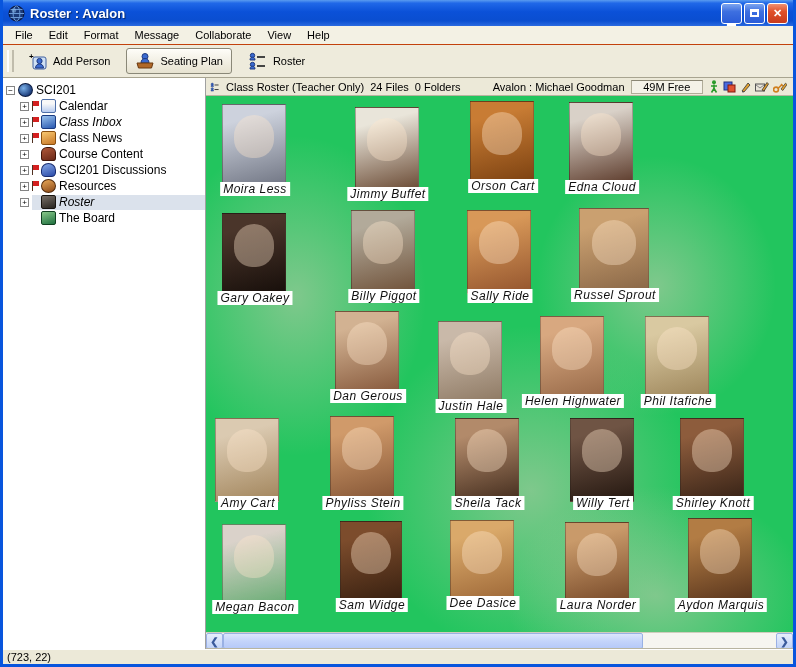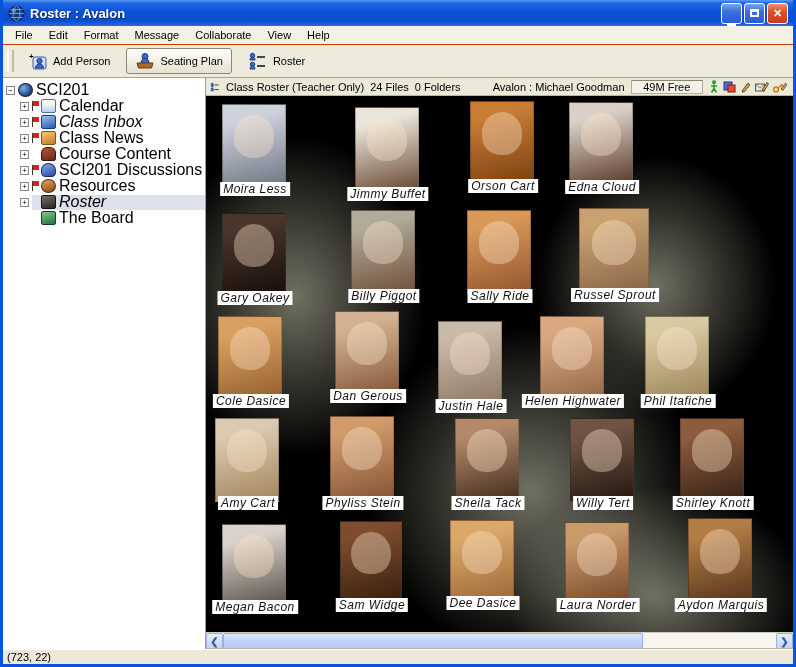--- a/index.html
+++ b/index.html
@@ -41,21 +41,21 @@
   .tree-row { height:16px; display:flex; align-items:center; white-space:nowrap; }
   .tree-row.selected .row-bg { background:#dbe2ec; }
   .row-bg { display:flex; align-items:center; height:15px; padding-right:6px; flex:1; }
   .expander { width:9px; height:9px; border:1px solid #848484; background:#fff; font-size:8px; line-height:7px;
     text-align:center; color:#000; margin:0 3px; flex:0 0 9px; }
   .expander.none { visibility:hidden; }
   .flag { width:7px; height:10px; margin-right:2px; position:relative; flex:0 0 7px; }
   .flag.on::before { content:""; position:absolute; left:0; top:0; width:7px; height:5px; background:#d42020; }
   .flag.on::after { content:""; position:absolute; left:0; top:0; width:1px; height:10px; background:#503020; }
   .tree-ico { width:15px; height:14px; margin-right:3px; flex:0 0 15px; border-radius:2px; }
-  .t-label { font-size:16px; }
+  .t-label { font-size:12px; }
   .italic { font-style:italic; }
   .indent1 { padding-left:14px; }
 
   
   .ico-globe { border-radius:50%; background:radial-gradient(circle at 35% 35%, #7ab0e8, #1a3a78 75%); border:1px solid #0a1a40; }
   .ico-calendar { background:linear-gradient(180deg,#f8f8f8 30%,#b8ccf0); border:1px solid #5070a8; }
   .ico-inbox { background:linear-gradient(160deg,#9cc4ee,#2858b0); border:1px solid #1a3a80; }
   .ico-news { background:linear-gradient(160deg,#f8c870,#c87828); border:1px solid #8a5010; }
   .ico-book { background:linear-gradient(160deg,#b05838,#6a2818); border:1px solid #401408; border-radius:40% 40% 20% 20%; }
   .ico-discuss { background:linear-gradient(160deg,#88aae8,#2a4aa8); border:1px solid #182c70; border-radius:50% 50% 30% 30%; }
@@ -66,21 +66,21 @@
   .right-pane { flex:1; display:flex; flex-direction:column; min-width:0; }
   .pane-header { height:18px; flex:0 0 18px; background:#ece9d8; border-bottom:1px solid #b8b4a0;
     display:flex; align-items:center; padding:0 4px; gap:6px; white-space:nowrap; }
   .ph-text { font-size:11px; }
   .ph-free { width:100px; text-align:center; background:#f4f2e8; border:1px solid #b0ac98;
     border-top-color:#8a8674; height:14px; line-height:13px; margin-left:auto; }
   .ph-icons { display:flex; gap:4px; align-items:center; padding-right:2px; }
   .ph-icons svg { display:block; }
 
   
-  .grid { position:relative; flex:1; background:#000000; overflow:hidden; }
+  .grid { position:relative; flex:1; background:#22c55e; overflow:hidden; }
   .blob { position:absolute; border-radius:50%; background:radial-gradient(closest-side, rgba(203,203,178,.55), rgba(203,203,178,0)); }
   .cell { position:absolute; }
   .photo { width:64px; height:84px; border:1px solid rgba(60,50,40,.35); }
   .photo::before { content:""; display:block; width:66%; height:52%; margin:16% auto 0;
     border-radius:50% 50% 45% 45%; background:rgba(255,232,205,.38); }
   .pname { position:absolute; transform:translateX(-50%); background:#fff; padding:0 3px;
     font-size:12px; font-style:italic; white-space:nowrap; letter-spacing:.5px; color:#101010; }
 
   
   .hscroll { height:17px; flex:0 0 17px; background:#f6f5f0; border-top:1px solid #d0cdbd; display:flex; }
@@ -295,24 +295,20 @@
         </div>
         <div class="cell" style="left:261px; top:114px;">
           <div class="photo" style="background: linear-gradient(165deg, rgb(216, 152, 88) 20%, rgb(148, 85, 46));"></div>
           <div class="pname" style="left:33px; top:79px;">Sally Ride</div>
         </div>
         <div class="cell" style="left:373px; top:112px;">
           <div class="photo" style="width: 70px; height: 88px; background: linear-gradient(165deg, rgb(202, 160, 112) 20%, rgb(134, 100, 69));"></div>
           <div class="pname" style="left:36px; top:80px;">Russel Sprout</div>
         </div>
 
-        <div class="cell" style="left:12px; top:220px;">
-          <div class="photo" style="background: linear-gradient(165deg, rgb(216, 160, 96) 20%, rgb(149, 96, 47));"></div>
-          <div class="pname" style="left:33px; top:78px;">Cole Dasice</div>
-        </div>
         <div class="cell" style="left:129px; top:215px;">
           <div class="photo" style="background: linear-gradient(165deg, rgb(210, 178, 146) 20%, rgb(133, 87, 58));"></div>
           <div class="pname" style="left:33px; top:78px;">Dan Gerous</div>
         </div>
         <div class="cell" style="left:232px; top:225px;">
           <div class="photo" style="background: linear-gradient(165deg, rgb(201, 185, 169) 20%, rgb(141, 120, 98));"></div>
           <div class="pname" style="left:33px; top:78px;">Justin Hale</div>
         </div>
         <div class="cell" style="left:334px; top:220px;">
           <div class="photo" style="background: linear-gradient(165deg, rgb(216, 168, 128) 20%, rgb(150, 104, 71));"></div>

